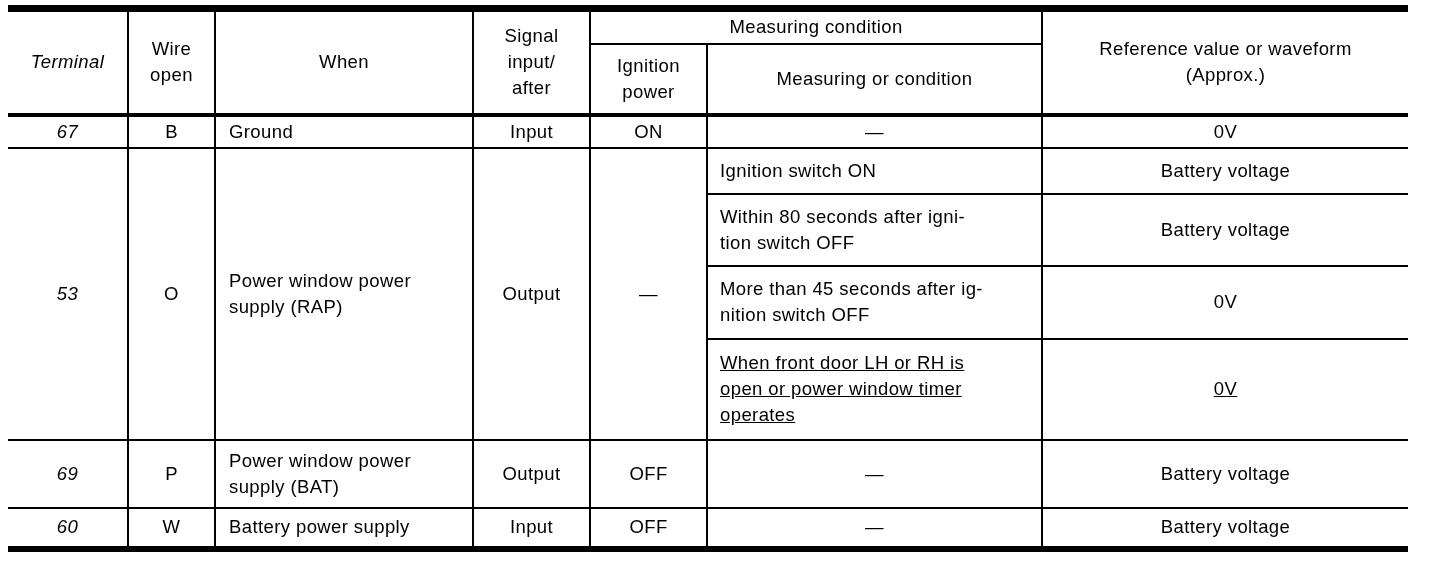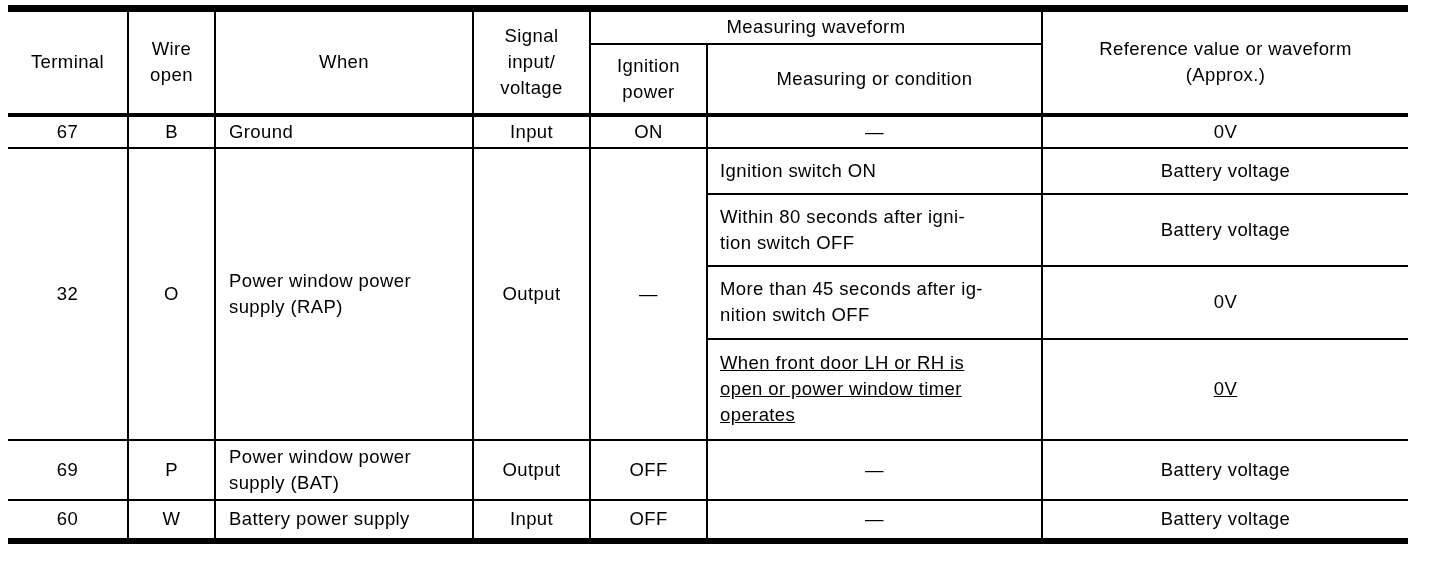--- a/index.html
+++ b/index.html
@@ -26,21 +26,21 @@
     letter-spacing: 0.4px;
     color: #000;
     text-align: center;
     vertical-align: middle;
     white-space: pre-line;
     line-height: 26px;
     padding: 2px 6px;
     overflow: hidden;
   }
   
-  .first { border-left: none; }
+  .first { border-left: none; font-style: italic; }
   .last  { border-right: none; }
   
   .hsep { border-bottom: 4px solid #000; }
   .left {
     text-align: left;
     padding-left: 13px;
     padding-right: 20px;
   }
   .op {
     text-align: left;
@@ -48,21 +48,21 @@
     padding-right: 4px;
   }
   .op-dash { text-align: center; }
   tr.h1  { height: 35px; }
   tr.h2  { height: 71px; }
   tr.r67 { height: 27px; }
   tr.r68a { height: 46px; }
   tr.r68b { height: 72px; }
   tr.r68c { height: 73px; }
   tr.r68d { height: 101px; text-decoration: underline; }
-  tr.r69 { height: 60px; }
+  tr.r69 { height: 68px; }
   tr.r70 { height: 41px; }
 </style>
 </head>
 <body>
 
 <table class="spec">
   <colgroup>
     <col style="width:120px">
     <col style="width:87px">
     <col style="width:258px">
@@ -73,22 +73,22 @@
   </colgroup>
 
   <thead>
     <tr class="h1">
       <th rowspan="2" class="first hsep">Terminal</th>
       <th rowspan="2" class="hsep">Wire
 open</th>
       <th rowspan="2" class="hsep">When</th>
       <th rowspan="2" class="hsep">Signal
 input/
-voltage</th>
-      <th colspan="2">Measuring waveform</th>
+after</th>
+      <th colspan="2">Measuring condition</th>
       <th rowspan="2" class="last hsep">Reference value or waveform
 (Approx.)</th>
     </tr>
     <tr class="h2">
       <th class="hsep">Ignition
 power</th>
       <th class="hsep">Measuring or condition</th>
     </tr>
   </thead>
 
@@ -98,21 +98,21 @@
       <td class="first">67</td>
       <td>B</td>
       <td class="left">Ground</td>
       <td>Input</td>
       <td>ON</td>
       <td class="op-dash">—</td>
       <td class="last">0V</td>
     </tr>
 
     <tr class="r68a">
-      <td rowspan="4" class="first">32</td>
+      <td rowspan="4" class="first">53</td>
       <td rowspan="4">O</td>
       <td rowspan="4" class="left">Power window power
 supply (RAP)</td>
       <td rowspan="4">Output</td>
       <td rowspan="4">—</td>
       <td class="op">Ignition switch ON</td>
       <td class="last">Battery voltage</td>
     </tr>
     <tr class="r68b">
       <td class="op">Within 80 seconds after igni-

